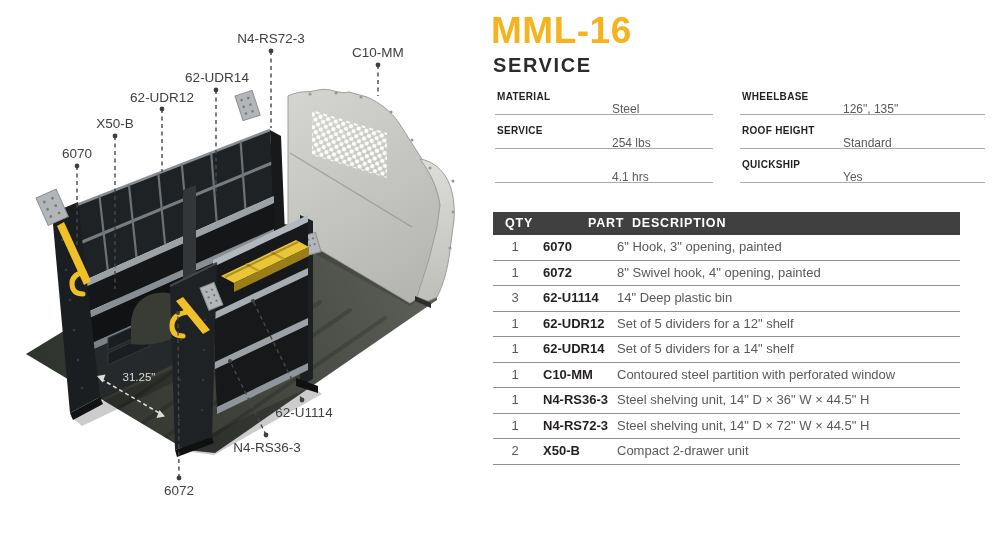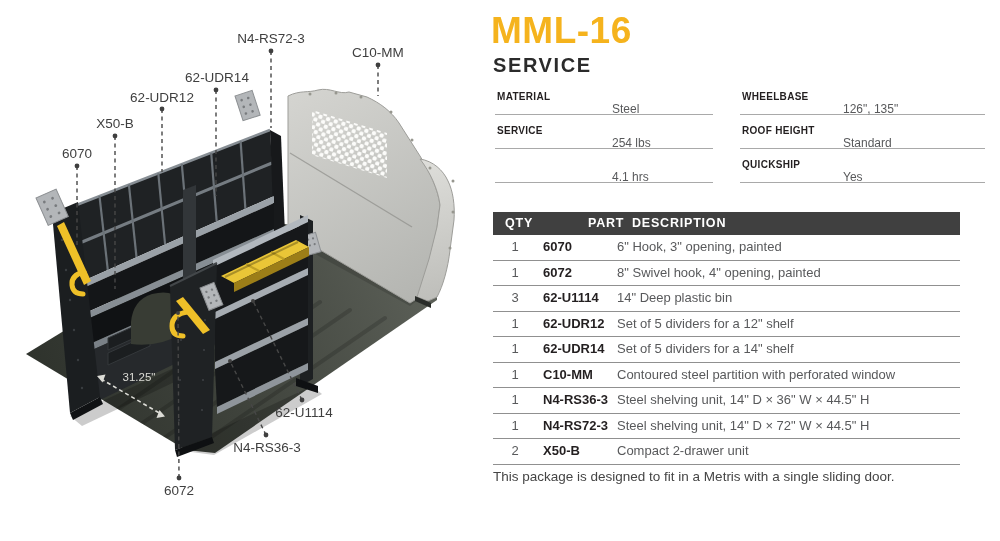--- a/index.html
+++ b/index.html
@@ -369,15 +369,14 @@
   </div>
 
   <div class="part-row">
     <span class="pc pc-qty">2</span>
     <span class="pc pc-part">X50-B</span>
     <span class="pc pc-desc">Compact 2-drawer unit</span>
   </div>
 </div>
     </div>
 
-    <div class="footnote">This package is designed to fit in a Metris with a single sliding door.</div>
   </div>
 </div>
 
 </body></html>

